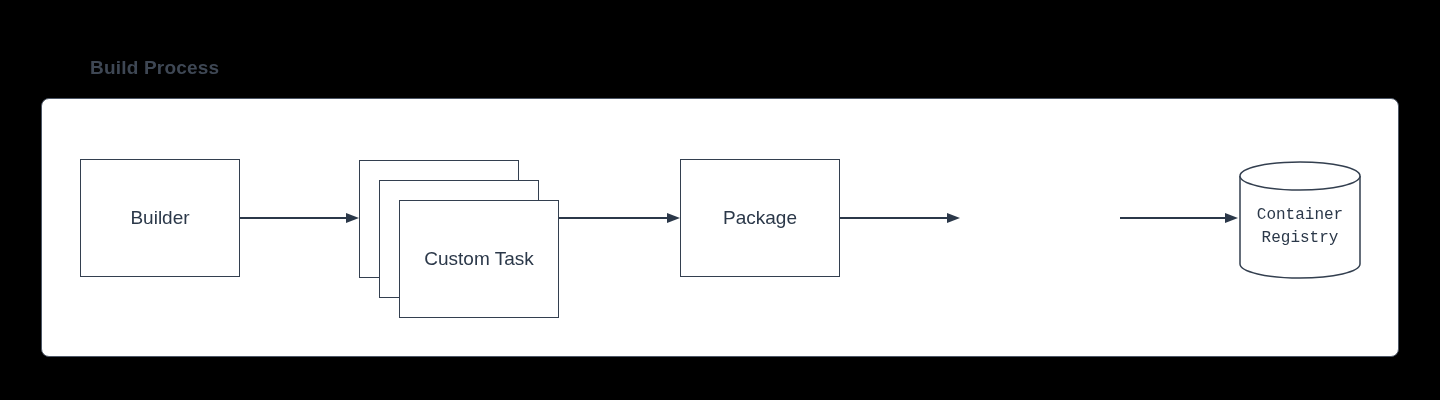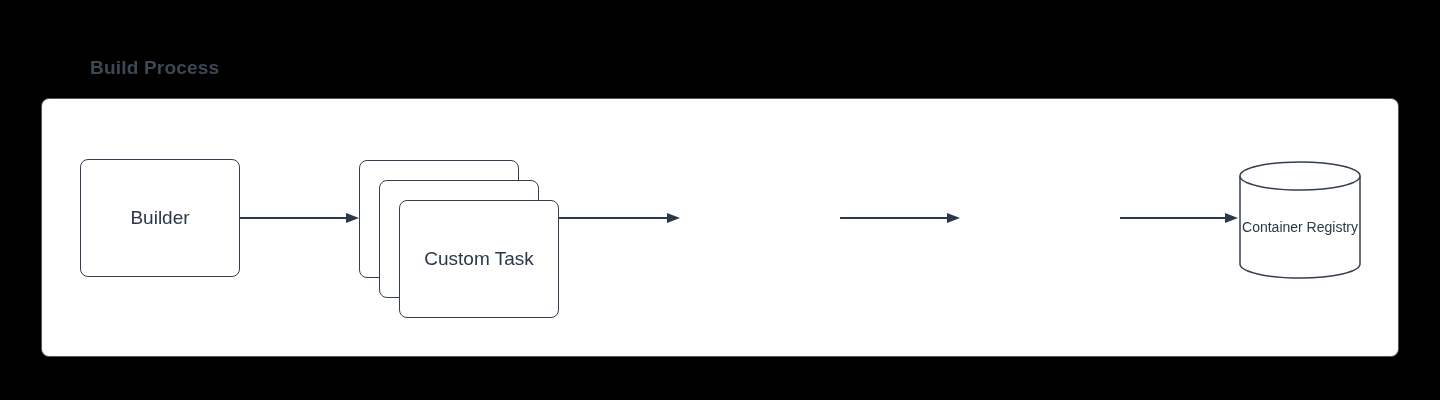--- a/index.html
+++ b/index.html
@@ -33,21 +33,21 @@
     box-sizing:border-box;
     background:var(--panel-bg);
     border:1px solid var(--panel-border);
     border-radius:8px;
   }
   .node{
     position:absolute;box-sizing:border-box;
     width:160px;height:118px;
     background:var(--shape-fill);
     border:1.5px solid var(--shape-border);
-    border-radius:8px;
+    border-radius:0;
     display:flex;align-items:center;justify-content:center;
     font-size:19px;color:var(--text);
     white-space:nowrap;
   }
   .node-builder{left:80px;top:159px;}
   .stack-back-1{left:359px;top:160px;z-index:1;}
   .stack-back-2{left:379px;top:180px;z-index:2;}
   .stack-front{left:399px;top:200px;z-index:3;}
   .node-package{left:680px;top:159px;}
   .node-publish{left:960px;top:159px;}
@@ -60,22 +60,23 @@
   .node-cylinder svg ellipse{
     fill:var(--shape-fill);
     stroke:var(--shape-border);
     stroke-width:1.5;
   }
   .cylinder-label{
     position:absolute;left:0;top:0;right:0;bottom:0;
     display:flex;align-items:center;justify-content:center;
     text-align:center;
     padding-top:14px;box-sizing:border-box;
-    font-size:14px;line-height:1.45;color:var(--text);
+    font-size:16px;line-height:1.45;color:var(--text);
     white-space:normal;
+    font-family:Liberation Mono, monospace;
   }
   .edge{
     position:absolute;height:2px;top:217px;
     background:var(--line);
     z-index:0;
   }
   .arrow-head{
     position:absolute;top:213px;
     width:0;height:0;
     border-top:5px solid transparent;
@@ -116,20 +117,23 @@
   <div class="node stack-back-1">
     <span>Custom Task</span>
   </div>
   <div class="node stack-back-2">
     <span>Custom Task</span>
   </div>
   <div class="node stack-front">
     <span>Custom Task</span>
   </div>
 
+  <div class="node node-package">
+    <span>Package</span>
+  </div>
 
 
   <div class="node-cylinder">
     <svg width="124" height="120" viewBox="0 0 124 120">
       <path d="M 2 16 L 2 104 A 60 14 0 0 0 122 104 L 122 16"></path>
       <ellipse cx="62" cy="16" rx="60" ry="14"></ellipse>
     </svg>
     <div class="cylinder-label">Container Registry</div>
   </div>
 

